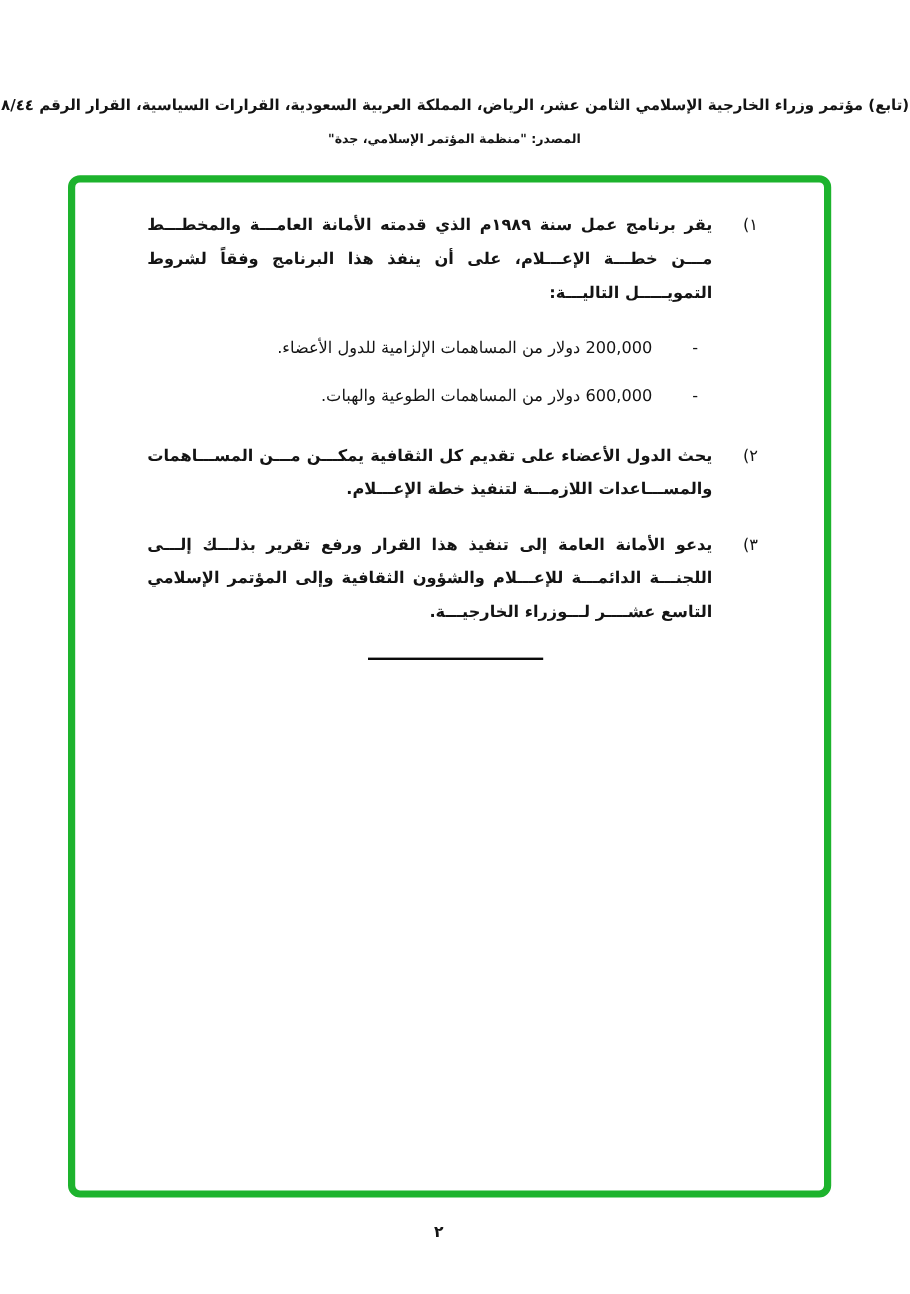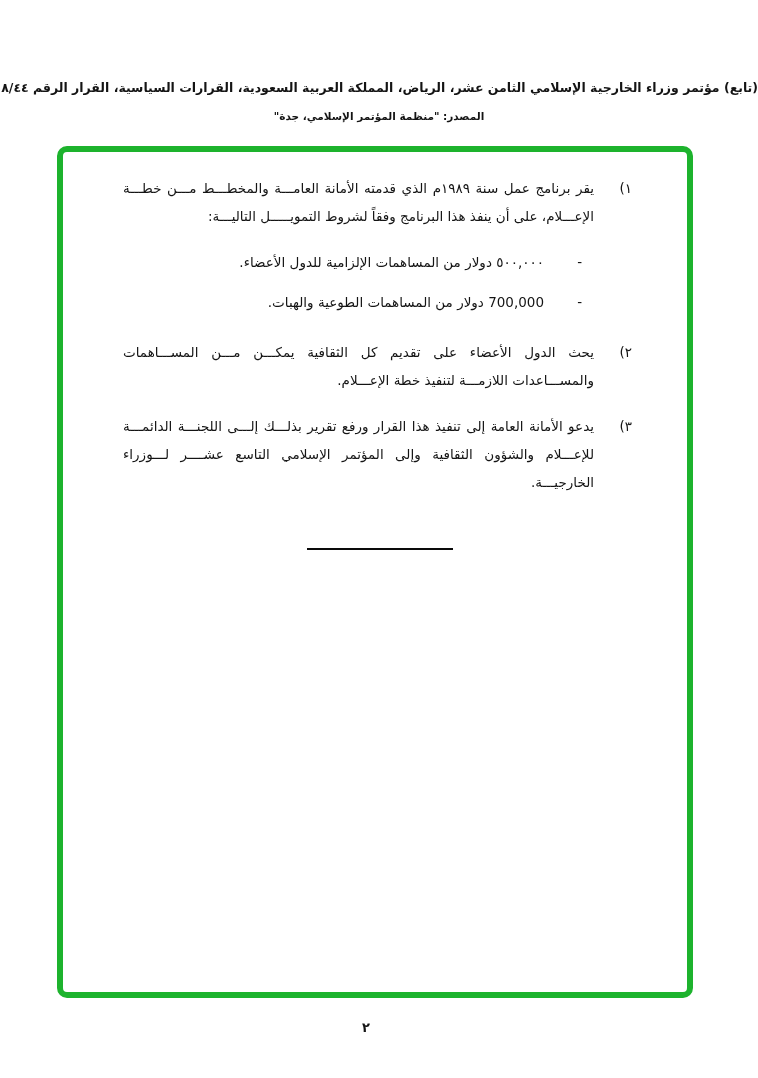--- a/index.html
+++ b/index.html
@@ -47,20 +47,21 @@
     width: 24px;
     flex-shrink: 0;
     font-size: 13.5px;
     line-height: 28px;
   }
   .item-text {
     width: 473px;
     font-size: 13.5px;
     line-height: 28px;
     text-align: justify;
+    font-weight: bold;
   }
   .sub-item {
     display: flex;
     gap: 26px;
     margin: 0 50px 12px 0;
     font-size: 13.5px;
     line-height: 28px;
   }
   .sub-item.last { margin-bottom: 22px; }
   .sub-dash { width: 12px; flex-shrink: 0; }
@@ -92,26 +93,26 @@
 
   <div class="green-box">
 
     <div class="item">
       <div class="item-marker">١)</div>
       <div class="item-text">يقر برنامج عمل سنة ١٩٨٩م الذي قدمته الأمانة العامـــة والمخطـــط مـــن خطـــة الإعـــلام، على أن ينفذ هذا البرنامج وفقاً لشروط التمويـــــل التاليـــة:</div>
     </div>
 
     <div class="sub-item">
       <div class="sub-dash">-</div>
-      <div class="sub-text">٥٠٠,٠٠٠ دولار من المساهمات الإلزامية للدول الأعضاء.</div>
+      <div class="sub-text">200,000 دولار من المساهمات الإلزامية للدول الأعضاء.</div>
     </div>
 
     <div class="sub-item last">
       <div class="sub-dash">-</div>
-      <div class="sub-text">700,000 دولار من المساهمات الطوعية والهبات.</div>
+      <div class="sub-text">600,000 دولار من المساهمات الطوعية والهبات.</div>
     </div>
 
     <div class="item">
       <div class="item-marker">٢)</div>
       <div class="item-text">يحث الدول الأعضاء على تقديم كل الثقافية يمكـــن مـــن المســـاهمات والمســـاعدات اللازمـــة لتنفيذ خطة الإعـــلام.</div>
     </div>
 
     <div class="item">
       <div class="item-marker">٣)</div>
       <div class="item-text">يدعو الأمانة العامة إلى تنفيذ هذا القرار ورفع تقرير بذلـــك إلـــى اللجنـــة الدائمـــة للإعـــلام والشؤون الثقافية وإلى المؤتمر الإسلامي التاسع عشــــر لـــوزراء الخارجيـــة.</div>

